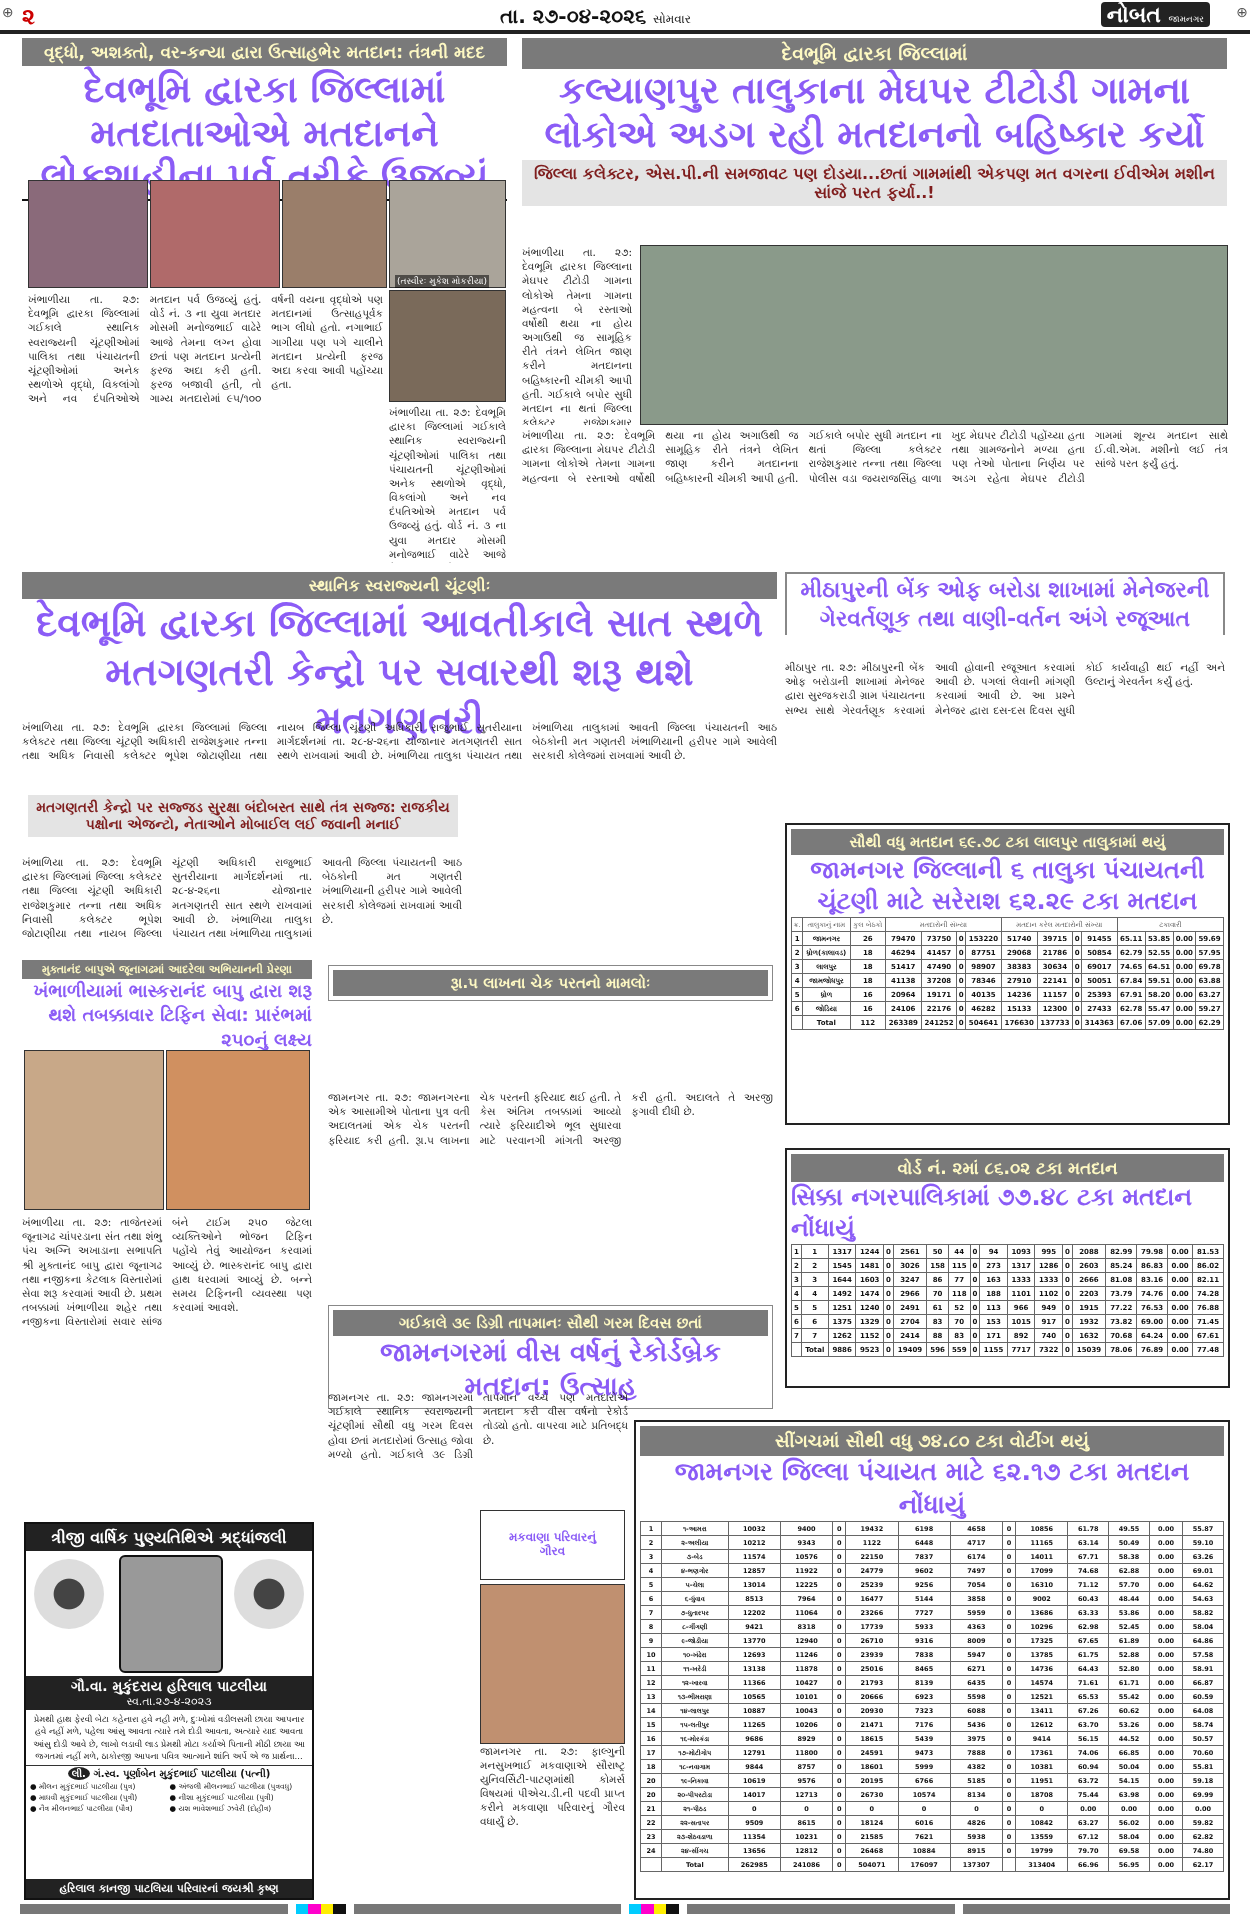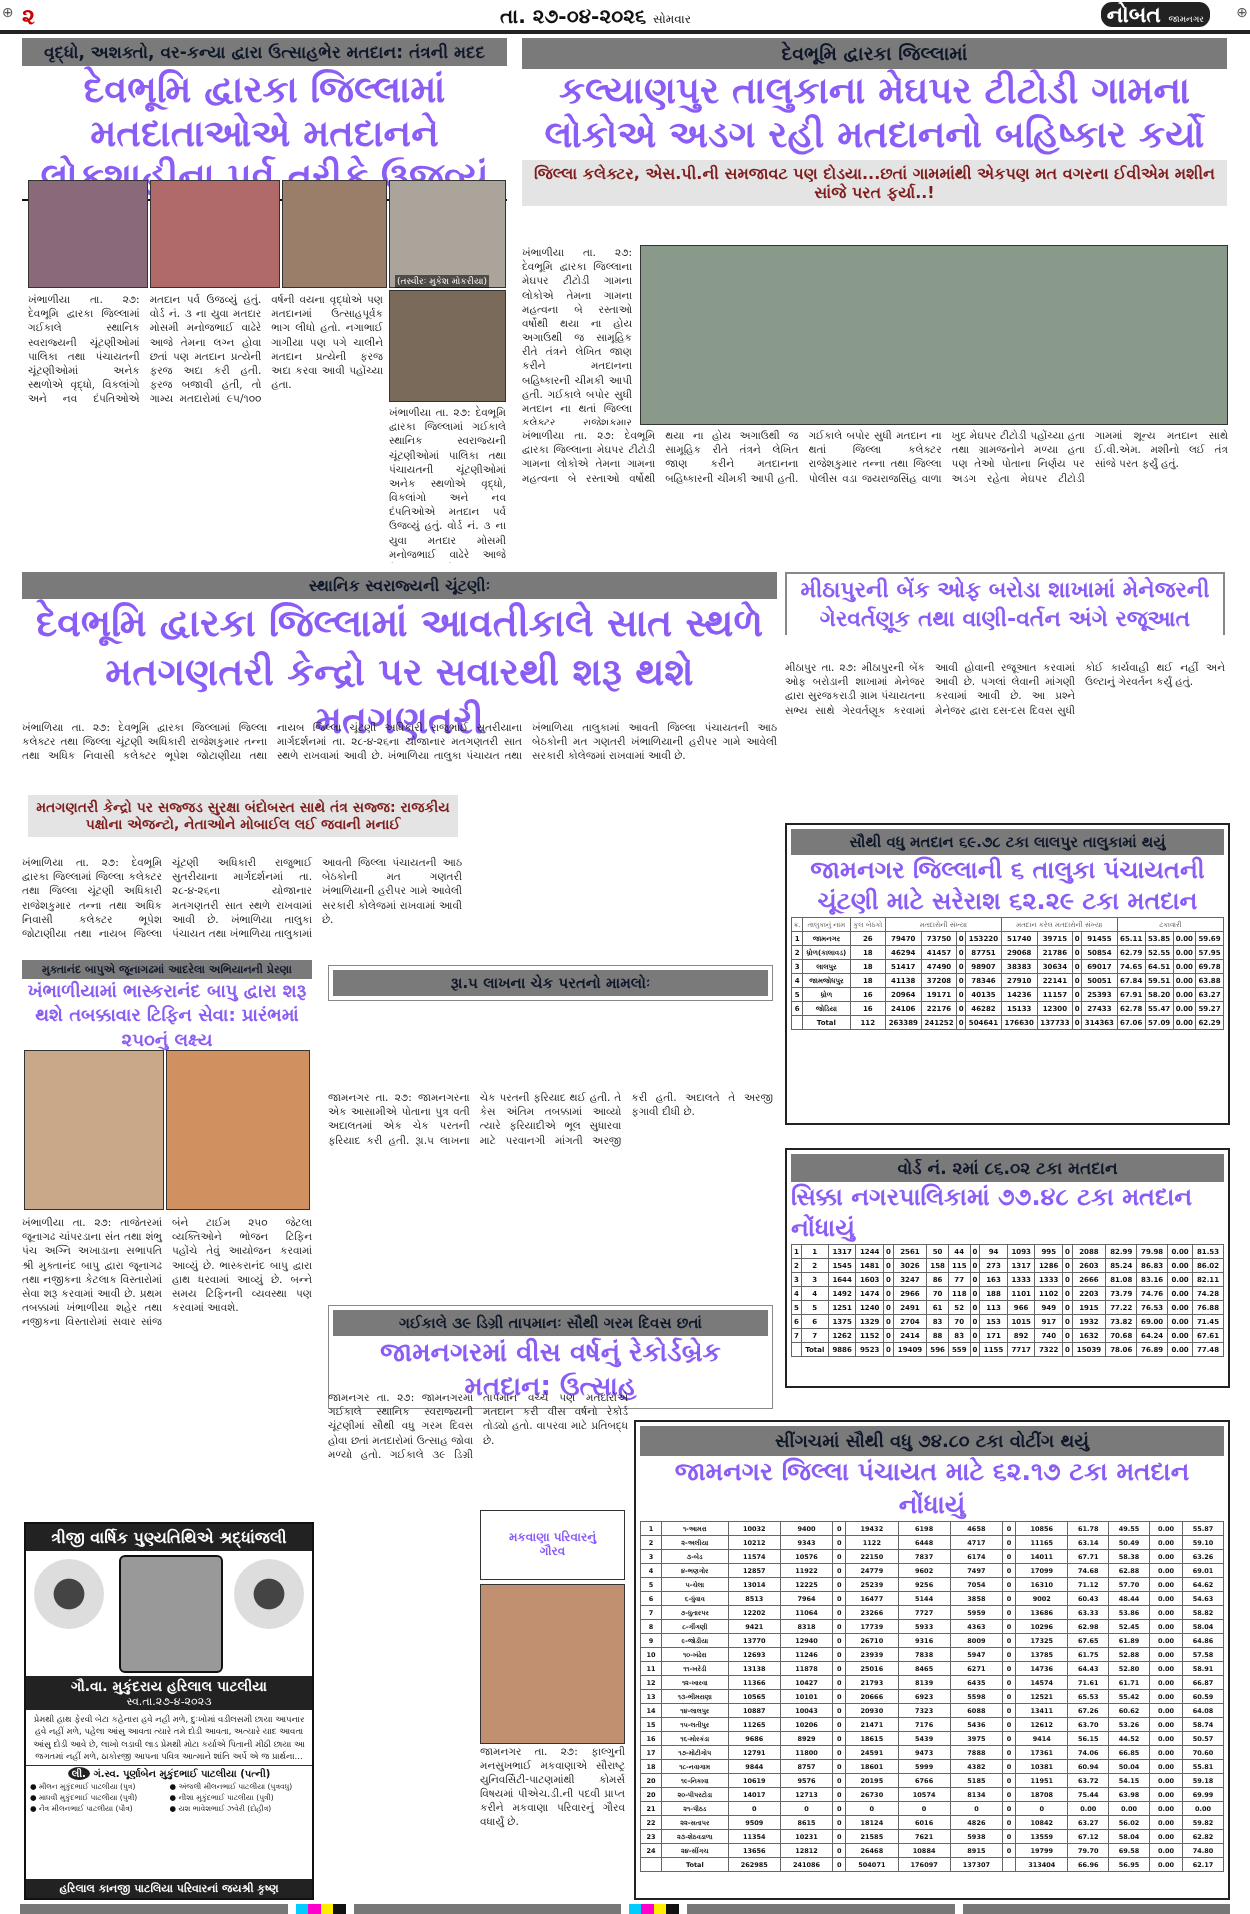--- a/index.html
+++ b/index.html
@@ -1,24 +1,24 @@
 <!DOCTYPE html>
 <html><head>
 <meta charset="utf-8">
 <style>
 *{box-sizing:border-box;margin:0;padding:0}
 body{width:1250px;height:1914px;background:#fff;font-family:"DejaVu Sans",sans-serif;color:#111;position:relative;overflow:hidden}
 .header{position:absolute;left:0;top:0;width:1250px;height:34px;border-bottom:4px solid #222}
 .pgno{position:absolute;left:22px;top:4px;font-size:22px;font-weight:bold;color:#c00}
 .date{position:absolute;left:500px;top:4px;font-size:20px;font-weight:bold}
 .date small{font-size:12px;font-weight:normal}
-.logo{position:absolute;right:40px;top:2px;font-size:22px;font-weight:bold;background:#222;color:#fff;padding:0 6px;border-radius:11px}
+.logo{position:absolute;right:40px;top:2px;font-size:22px;font-weight:bold;background:#222;color:#fff;padding:0 6px;border-radius:4px}
 .logo small{font-size:9px;color:#fff;font-weight:normal}
 .reg{position:absolute;font-size:14px;color:#555}
-.strip{background:#7a7a7a;color:#0f172a;font-weight:bold;text-align:center;font-size:19px;padding:4px 4px}
+.strip{background:#7a7a7a;color:#fef9c3;font-weight:bold;text-align:center;font-size:19px;padding:4px 4px}
 .strip.light{background:#e4e4e4;color:#7f1d1d;font-size:16px}
 .head{font-weight:bold;line-height:1.15;color:#8b5cf6}
 .box{position:absolute}
 .body{font-family:"DejaVu Serif",serif;font-size:10.5px;line-height:1.35;color:#222;column-gap:10px;text-align:justify;overflow:hidden}
 .photo{background:#a89a8a;position:absolute;border:1px solid #333}
 .bordered{border:2px solid #222;padding:4px}
 table{border-collapse:collapse;width:100%;font-size:7px}
 td,th{border:1px solid #666;text-align:center;padding:1px 1px;height:14px;font-weight:bold}
 th{font-weight:normal;color:#555}
 .footer{position:absolute;left:20px;bottom:0;width:1210px;height:10px;display:flex;gap:8px}
@@ -204,21 +204,21 @@
           <td>57.09</td>
           <td>0.00</td>
           <td>62.29</td>
         </tr>
       </tbody>
   </table>
 </div>
 
 <div class="box" style="left:22px;top:960px;width:290px">
   <div class="strip" style="font-size:11px;padding:3px">મુક્તાનંદ બાપુએ જૂનાગઢમાં આદરેલા અભિયાનની પ્રેરણા</div>
-  <div class="head" style="font-size:18px;text-align:center;line-height:1.35">ખંભાળીયામાં ભાસ્કરાનંદ બાપુ દ્વારા શરૂ થશે તબક્કાવાર ટિફિન સેવા: પ્રારંભમાં ૨૫૦નું લક્ષ્ય</div>
+  <div class="head" style="font-size:18px;text-align:right;line-height:1.35">ખંભાળીયામાં ભાસ્કરાનંદ બાપુ દ્વારા શરૂ થશે તબક્કાવાર ટિફિન સેવા: પ્રારંભમાં ૨૫૦નું લક્ષ્ય</div>
 </div>
 <div class="photo" style="left:24px;top:1050px;width:140px;height:160px;background:#c8a888"></div>
 <div class="photo" style="left:166px;top:1050px;width:144px;height:160px;background:#d09060"></div>
 <div class="box body" style="left:22px;top:1215px;width:290px;height:300px;column-count:2">ખંભાળીયા તા. ૨૭: તાજેતરમાં જૂનાગઢ ચાંપરડાના સંત તથા શંભુ પંચ અગ્નિ અખાડાના સભાપતિ શ્રી મુક્તાનંદ બાપુ દ્વારા જૂનાગઢ તથા નજીકના કેટલાક વિસ્તારોમાં સેવા શરૂ કરવામાં આવી છે. પ્રથમ તબક્કામાં ખંભાળીયા શહેર તથા નજીકના વિસ્તારોમાં સવાર સાંજ બંને ટાઈમ ૨૫૦ જેટલા વ્યક્તિઓને ભોજન ટિફિન પહોંચે તેવું આયોજન કરવામાં આવ્યું છે. ભાસ્કરાનંદ બાપુ દ્વારા હાથ ધરવામાં આવ્યું છે. બન્ને સમય ટિફિનની વ્યવસ્થા પણ કરવામાં આવશે.</div>
 
 <div class="box" style="left:328px;top:965px;width:445px;border:1px solid #888;padding:4px">
   <div class="strip" style="font-size:15px">રૂા.૫ લાખના ચેક પરતનો મામલોઃ</div>
 </div>
 <div class="box body" style="left:328px;top:1090px;width:445px;height:210px;column-count:3">જામનગર તા. ૨૭: જામનગરના એક આસામીએ પોતાના પુત્ર વતી અદાલતમાં એક ચેક પરતની ફરિયાદ કરી હતી. રૂા.૫ લાખના ચેક પરતની ફરિયાદ થઈ હતી. તે કેસ અંતિમ તબક્કામાં આવ્યો ત્યારે ફરિયાદીએ ભૂલ સુધારવા માટે પરવાનગી માંગતી અરજી કરી હતી. અદાલતે તે અરજી ફગાવી દીધી છે.</div>
 

